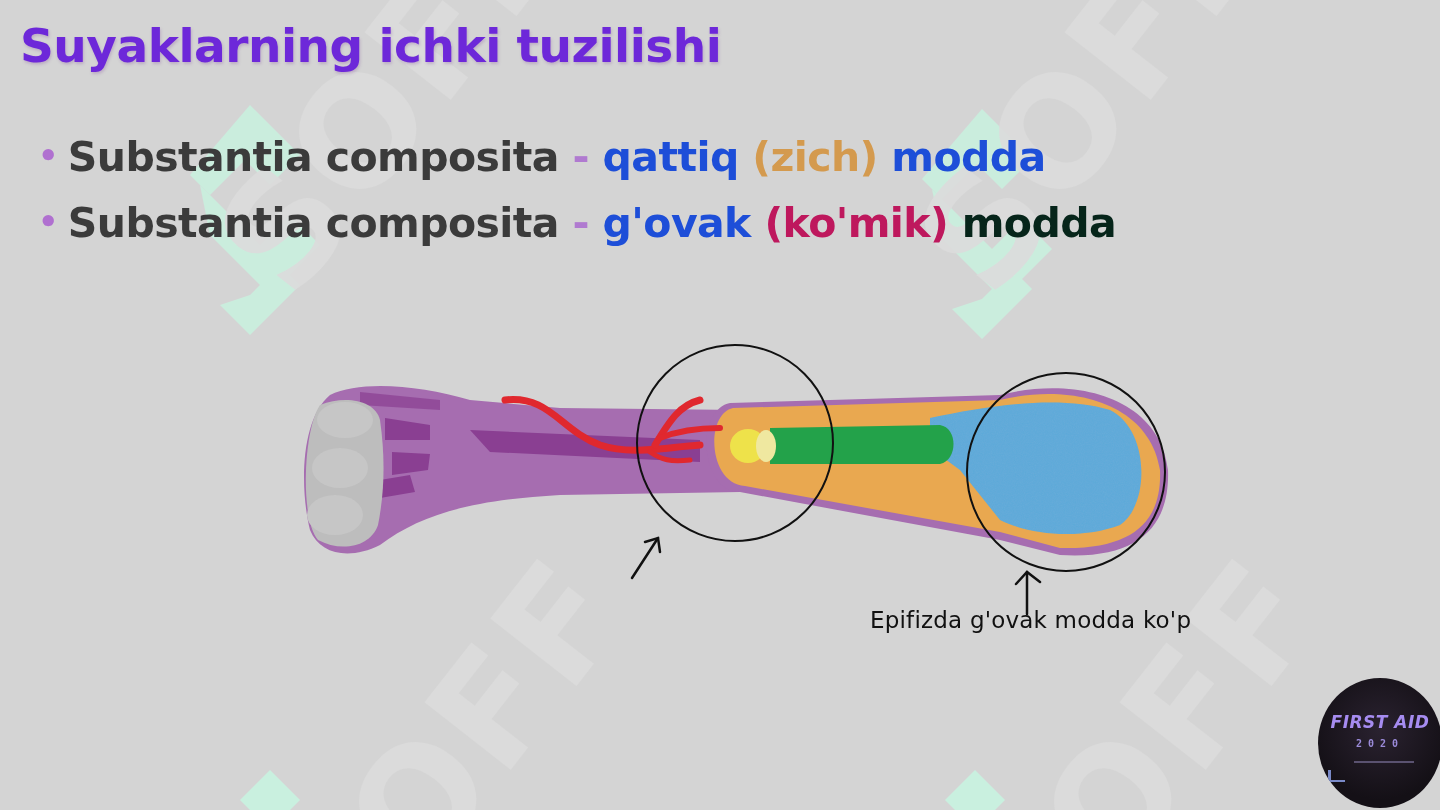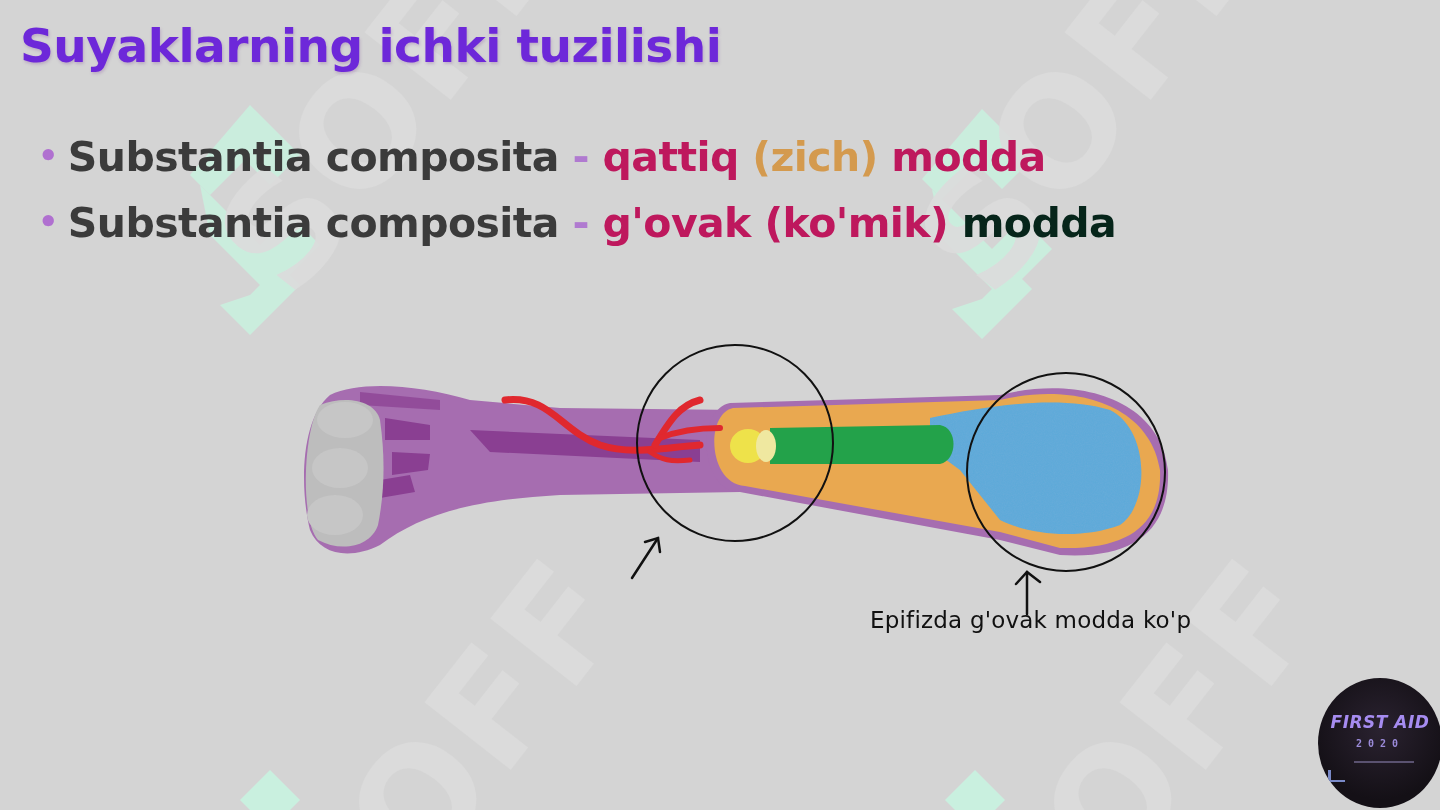--- a/index.html
+++ b/index.html
@@ -42,21 +42,21 @@
     list-style: none; margin: 0; padding: 0;
     font-family: "DejaVu Sans", sans-serif;
     font-weight: bold;
     font-size: 41px;
     letter-spacing: -0.6px;
   }
   .bullets li { height: 66px; line-height: 56px; white-space: nowrap; }
   .dot { color: #b070d0; font-size: 32px; margin-right: 10px; vertical-align: 4px; }
   .latin { color: #3b3b3b; }
   .dash { color: #b07ad0; }
-  .uz { color: #be185d; }
+  .uz { color: #1d4ed8; }
   .paren-orange { color: #d49a4e; }
   .paren-pink { color: #be185d; }
   .modda-green { color: #06251a; }
 
   .diagram { position: absolute; left: 0; top: 0; width: 1440px; height: 810px; }
 
   .label {
     position: absolute;
     font-family: "DejaVu Sans", sans-serif;
     font-size: 23px;

